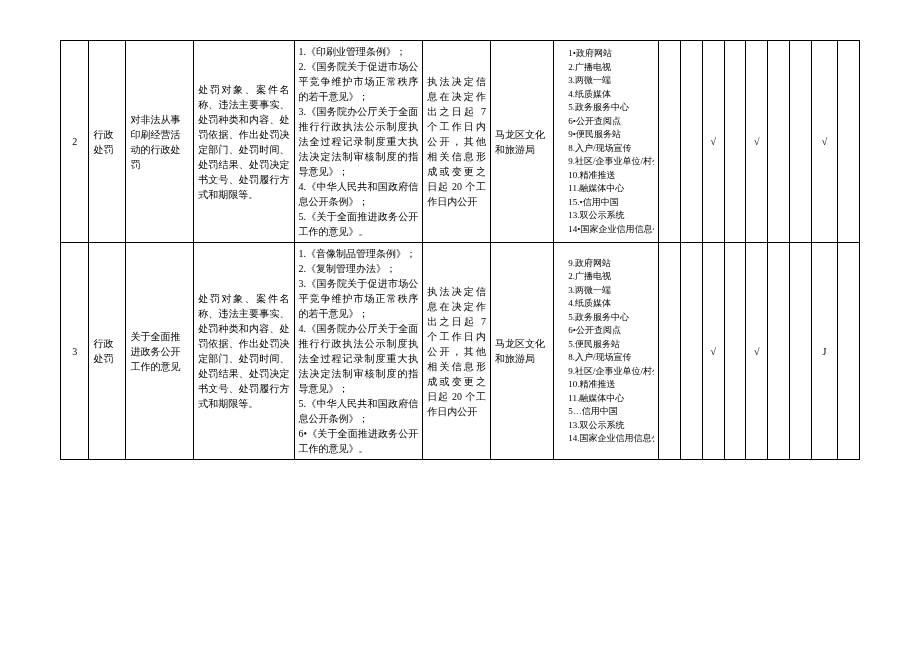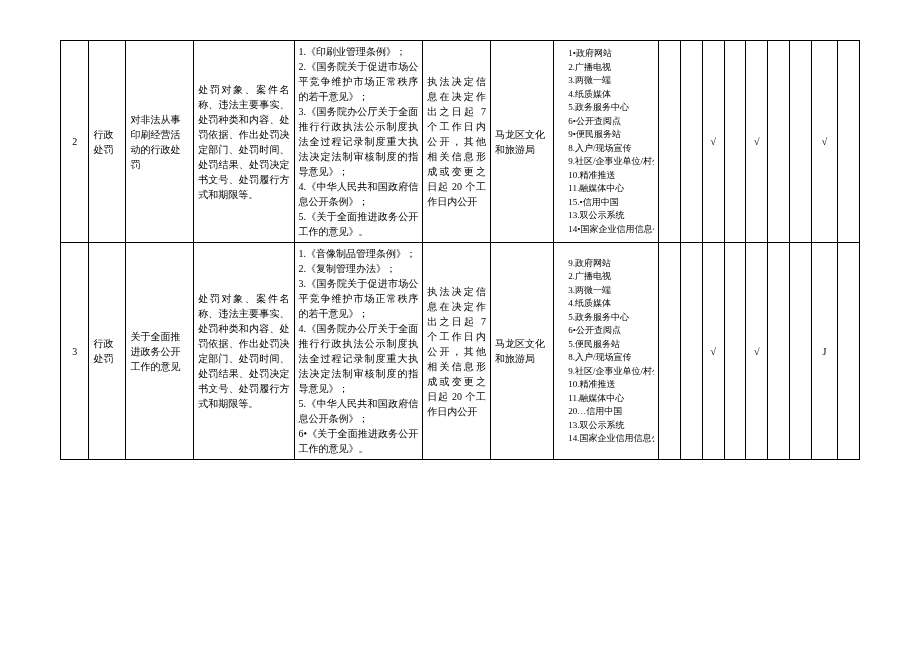--- a/index.html
+++ b/index.html
@@ -89,21 +89,21 @@
         <div class="channel-line">2.广播电视</div>
         <div class="channel-line">3.两微一端</div>
         <div class="channel-line">4.纸质媒体</div>
         <div class="channel-line">5.政务服务中心</div>
         <div class="channel-line">6•公开查阅点</div>
         <div class="channel-line">5.便民服务站</div>
         <div class="channel-line">8.入户/现场宣传</div>
         <div class="channel-line">9.社区/企事业单位/村公示栏（电子屏）</div>
         <div class="channel-line">10.精准推送</div>
         <div class="channel-line">11.融媒体中心</div>
-        <div class="channel-line">20…信用中国</div>
+        <div class="channel-line">5…信用中国</div>
         <div class="channel-line">13.双公示系统</div>
         <div class="channel-line">14.国家企业信用信息公示系统</div>
       </td>
       <td class="col-chk"></td>
       <td class="col-chk"></td>
       <td class="col-chk">√</td>
       <td class="col-chk"></td>
       <td class="col-chk">√</td>
       <td class="col-chk"></td>
       <td class="col-chk"></td>

